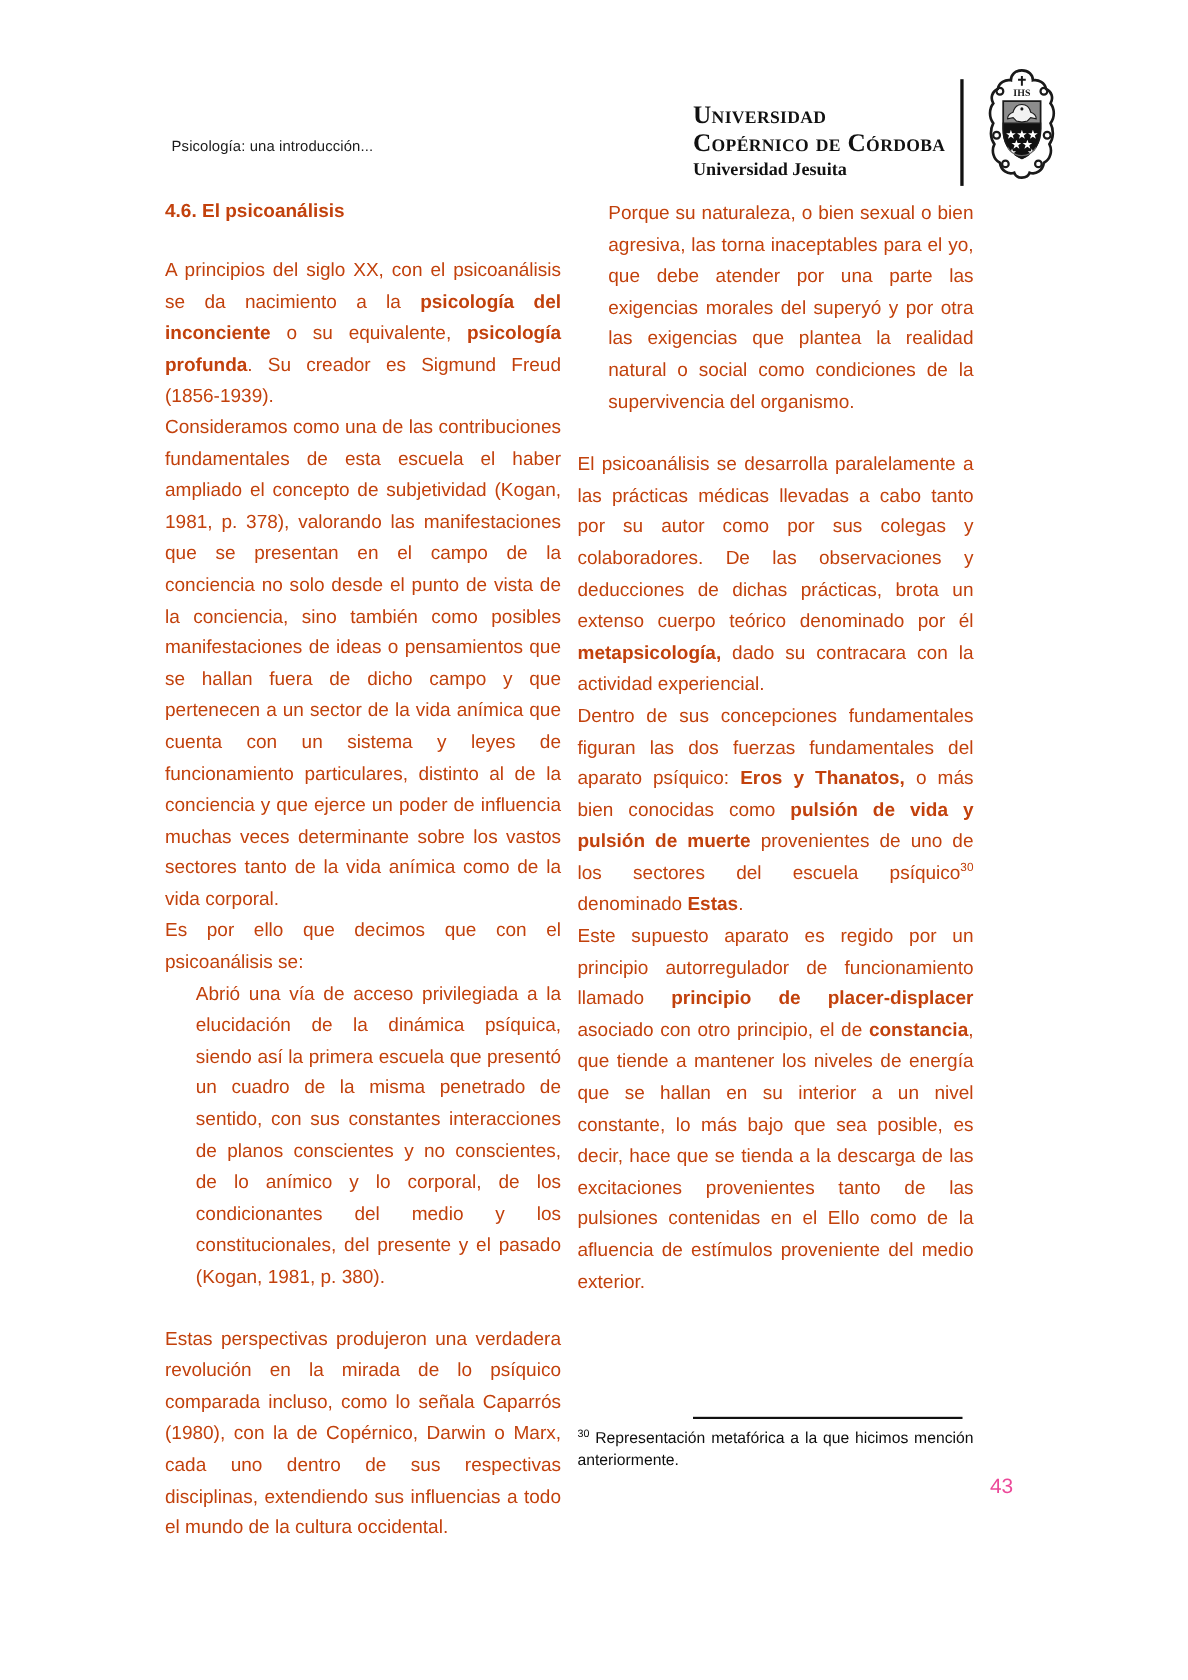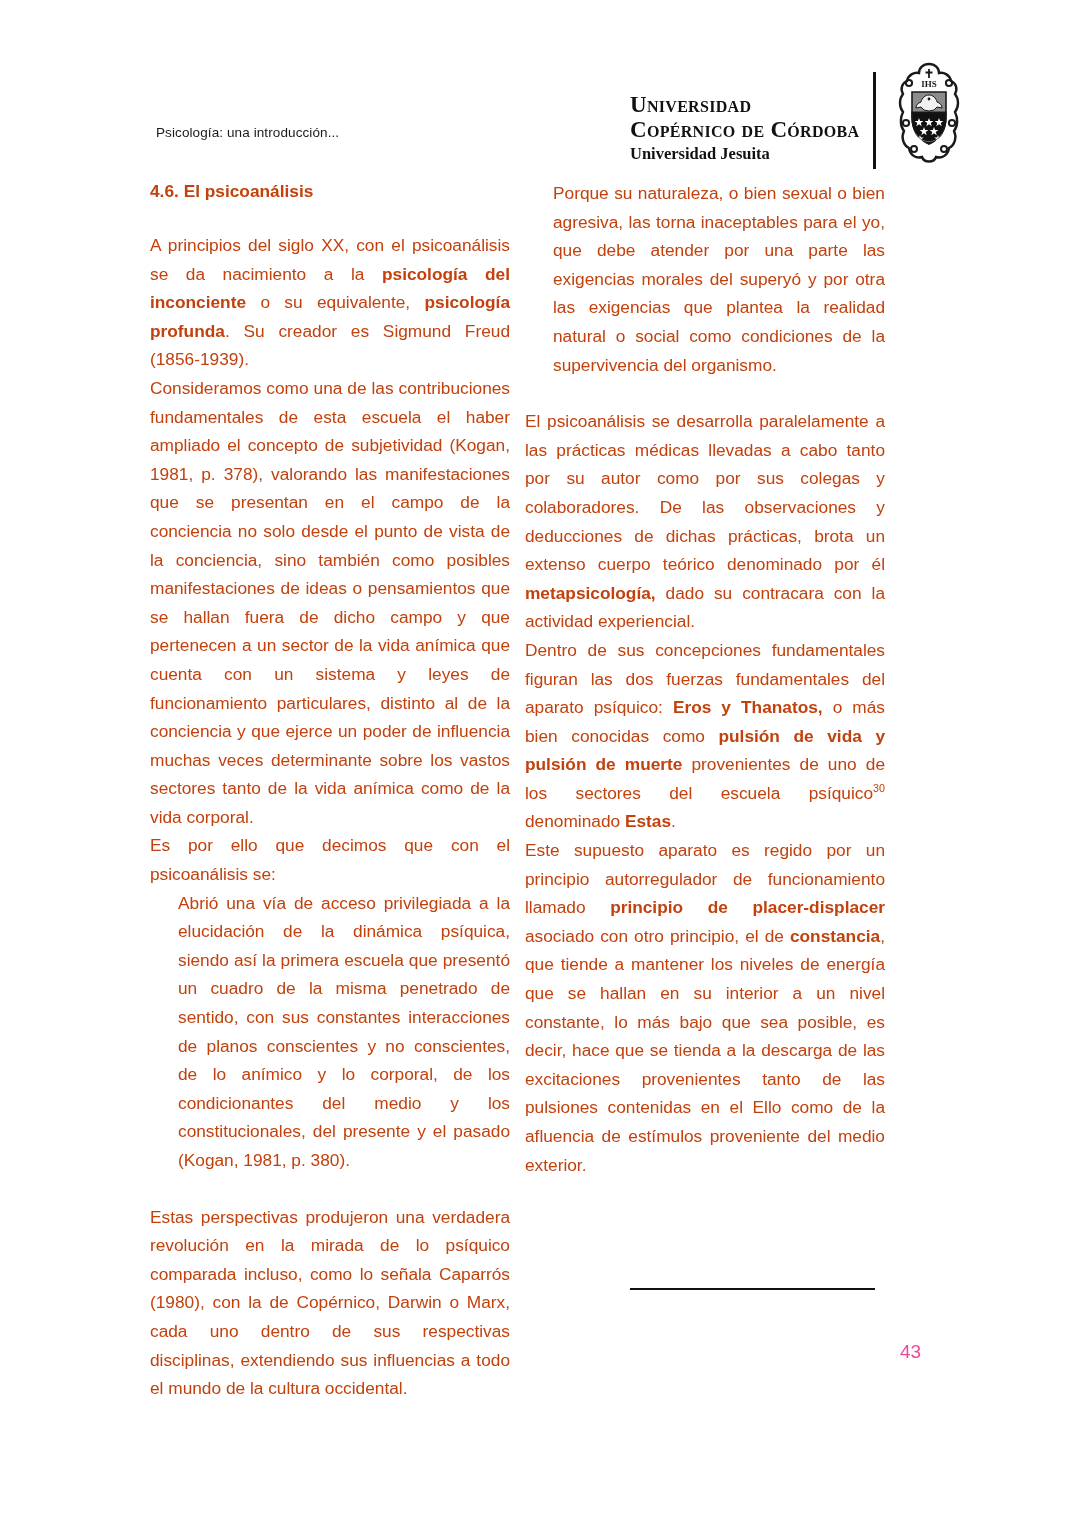--- a/index.html
+++ b/index.html
@@ -230,17 +230,18 @@
 
     <p class="body"><span>El psicoanálisis se desarrolla paralelamente a las prácticas médicas llevadas a cabo tanto por su autor como por sus colegas y colaboradores. De las observaciones y deducciones de dichas prácticas, brota un extenso cuerpo teórico denominado por él </span><b>metapsicología,</b><span> dado su contracara con la actividad experiencial.</span></p>
 
     <p class="body"><span>Dentro de sus concepciones fundamentales figuran las dos fuerzas fundamentales del aparato psíquico: </span><b>Eros y Thanatos,</b><span> o más bien conocidas como </span><b>pulsión de vida y pulsión de muerte</b><span> provenientes de uno de los sectores del escuela psíquico</span><sup>30</sup><span> denominado </span><b>Estas</b><span>.</span></p>
 
     <p class="body"><span>Este supuesto aparato es regido por un principio autorregulador de funcionamiento llamado </span><b>principio de placer-displacer</b><span> asociado con otro principio, el de </span><b>constancia</b><span>, que tiende a mantener los niveles de energía que se hallan en su interior a un nivel constante, lo más bajo que sea posible, es decir, hace que se tienda a la descarga de las excitaciones provenientes tanto de las pulsiones contenidas en el Ello como de la afluencia de estímulos proveniente del medio exterior.</span></p>
   </div>
 
   <div class="footnote-area">
     <div class="footnote-rule"></div>
+    <div class="footnote-text"><sup>30</sup><span> Representación metafórica a la que hicimos mención anteriormente.</span></div>
   </div>
 
   <div class="page-number">43</div>
 
 </div>
 
 </body></html>

